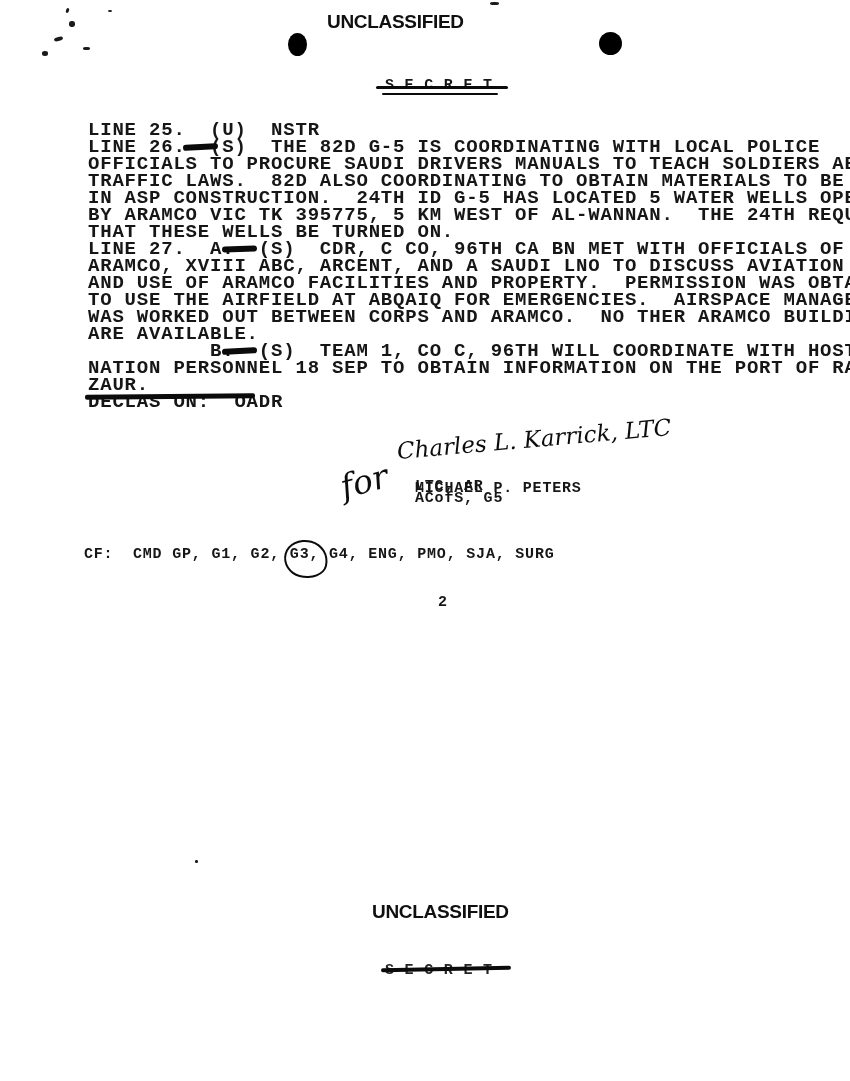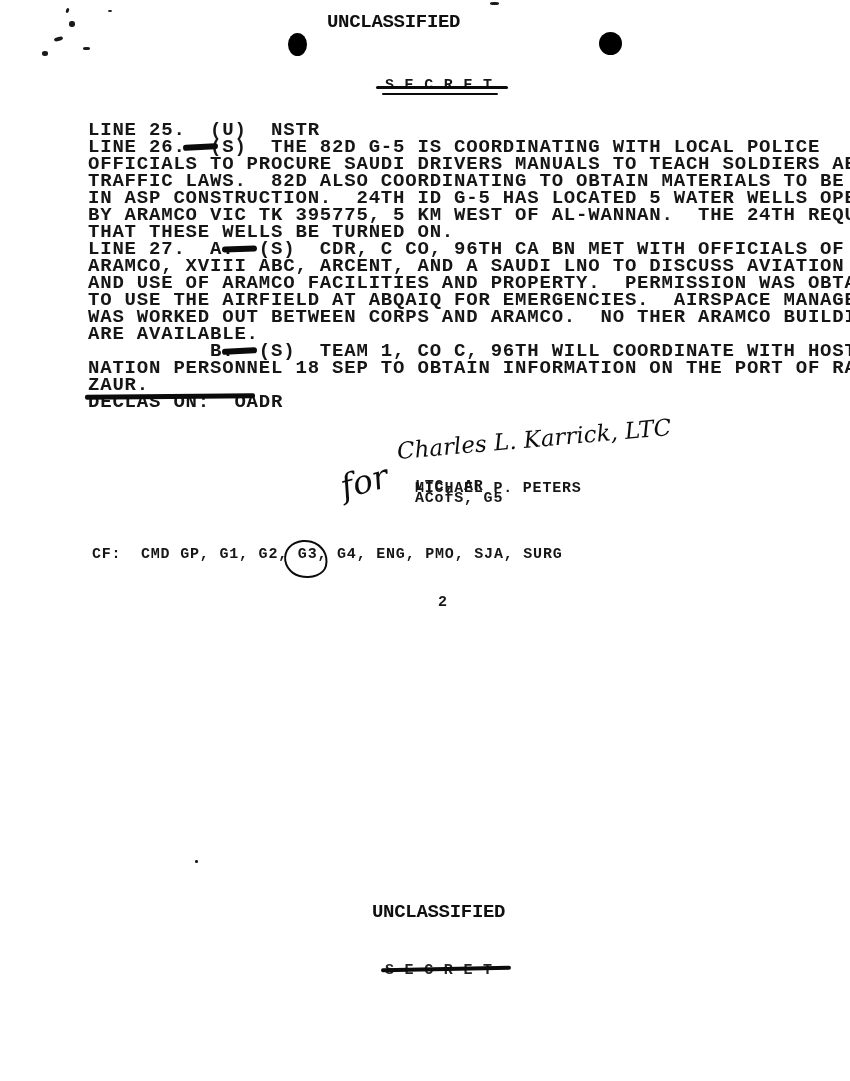--- a/index.html
+++ b/index.html
@@ -5,21 +5,21 @@
   html,body { margin:0; padding:0; background:#e8e8e8; }
   .page {
     position:relative; width:850px; height:1081px; margin:0 auto;
     background:#ffffff; overflow:hidden;
   }
   .mono {
     font-family:"Liberation Mono","DejaVu Sans Mono",monospace;
     font-weight:700; color:#161616;
   }
   .sans {
-    font-family:Liberation Mono, monospace;
+    font-family:Liberation Sans, sans-serif;
     font-weight:700; color:#101010;
   }
   .script {
     font-family:"DejaVu Serif","Liberation Serif",serif;
     font-style:italic; color:#0d0d0d;
   }
   .abs { position:absolute; }
   
   .body-text {
     position:absolute; left:88px; top:122px; margin:0;
@@ -37,21 +37,21 @@
   .punch { position:absolute; background:#000; border-radius:50%; }
   
   .speck { position:absolute; background:#1a1a1a; border-radius:45%; }
   
   .circle-mark {
     position:absolute; left:284px; top:540px; width:40px; height:34px;
     border:2.5px solid #0c0c0c; border-radius:52% 48% 55% 45% / 50% 55% 45% 50%;
     transform:rotate(14deg); background:transparent;
   }
   .cf-line {
-    position:absolute; left:92px; top:546px;
+    position:absolute; left:84px; top:546px;
     font-size:15px; line-height:17px; letter-spacing:0.8px; white-space:pre;
   }
   .typed-sig {
     position:absolute; left:387px; font-size:15px; line-height:17px;
     letter-spacing:0.8px; white-space:pre;padding-left:28px;
   }
 </style>
 </head>
 <body>
 

